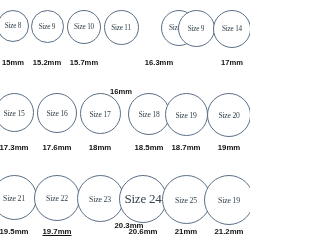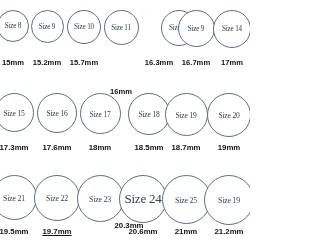--- a/index.html
+++ b/index.html
@@ -94,21 +94,20 @@
       <div class="cell" style="left: 141px; width: 36px;">
         <div class="ring" style="width: 36px; height: 36px; margin-left: 20px;">
           <div class="ring-label" style="font-size: 7.2px;">Size 12</div>
         </div>
         <div class="mm-label" style="top: 48px; font-size: 7.6px;">16.3mm</div>
       </div>
       <div class="cell" style="left: 177.5px; width: 37px;">
         <div class="ring" style="width: 37px; height: 37px;">
           <div class="ring-label" style="font-size: 7.2px;">Size 9</div>
         </div>
-        <div class="mm-label" style="top: 48px; font-size: 7.6px;">16.7mm</div>
       </div>
       <div class="cell" style="left: 213px; width: 38px;">
         <div class="ring" style="width: 38px; height: 38px;">
           <div class="ring-label" style="font-size: 7.2px;">Size 14</div>
         </div>
         <div class="mm-label" style="top: 48px; font-size: 7.6px;">17mm</div>
       </div>
     </div>
     <div class="row" style="top: 93px;">
       <div class="cell" style="left: -5.5px; width: 39px;">

